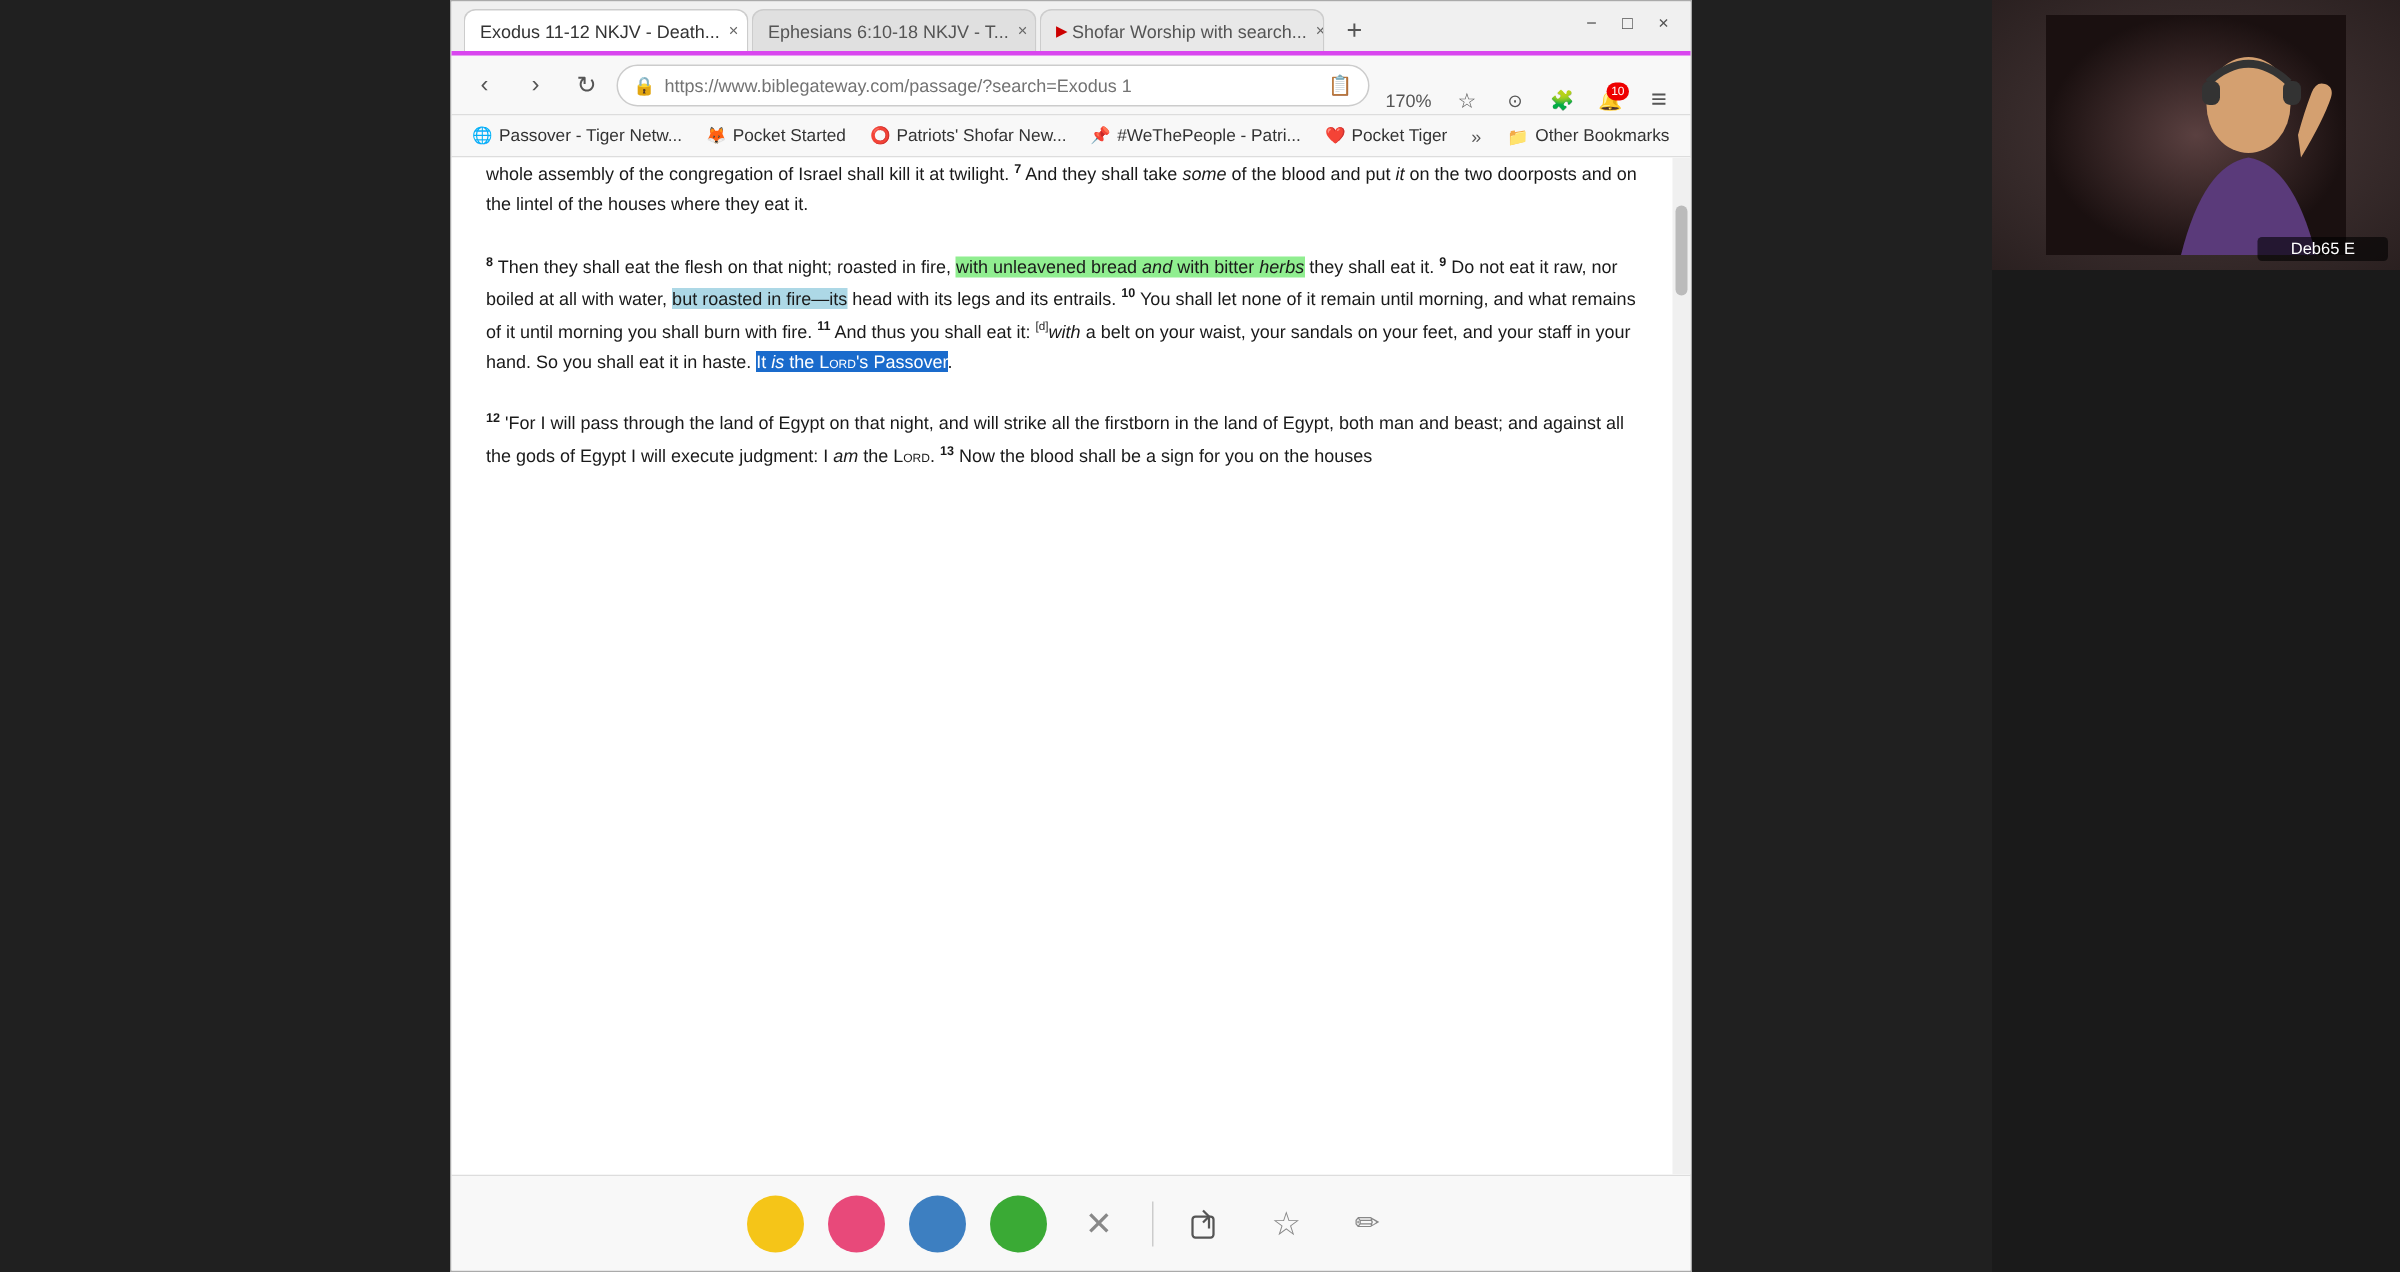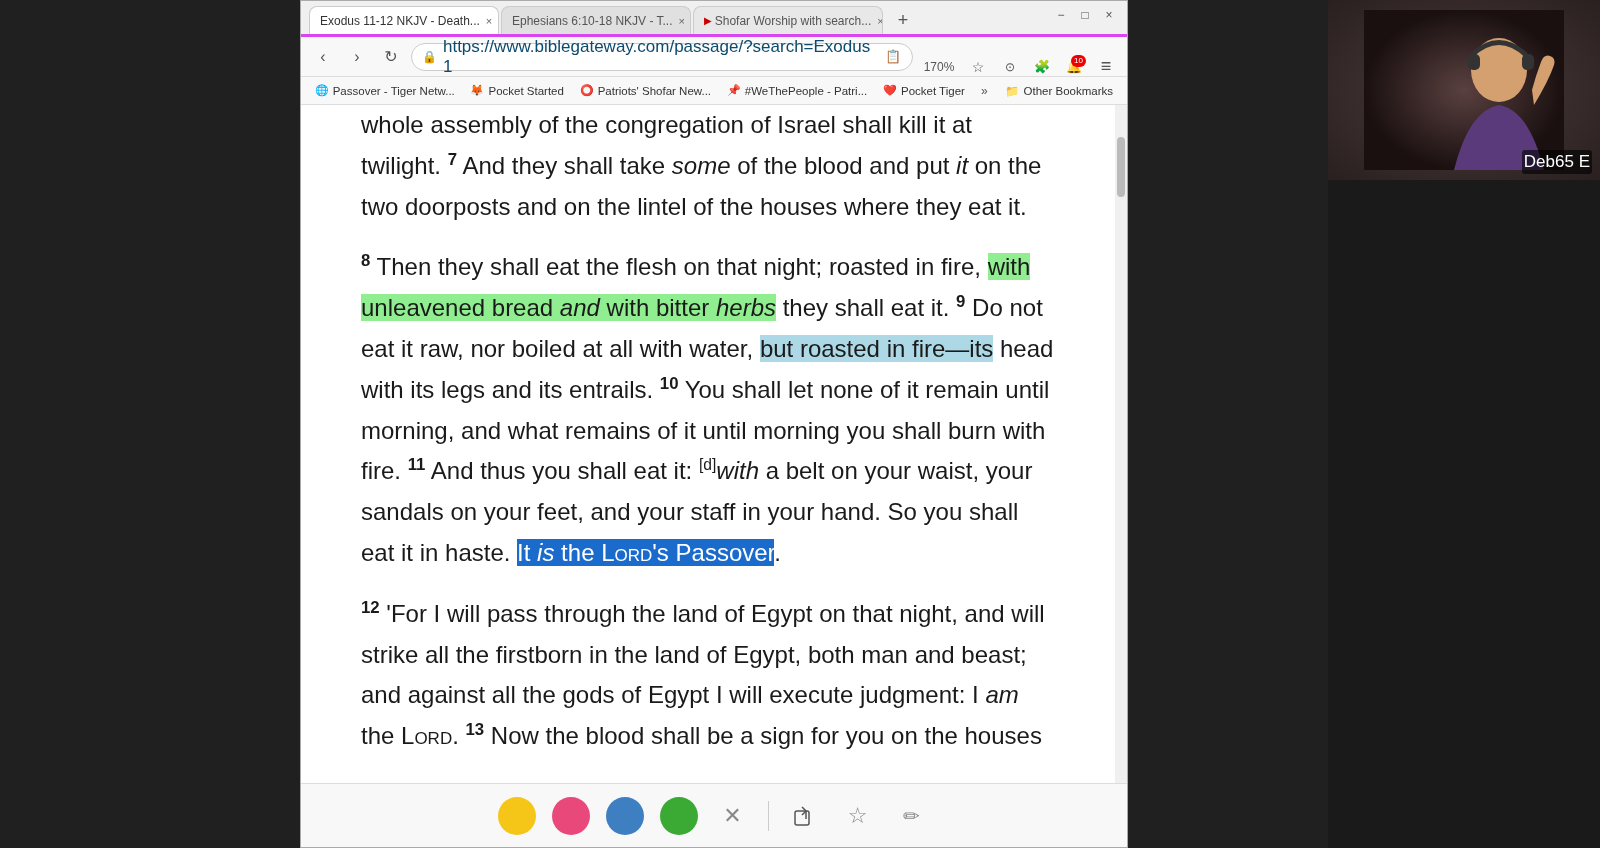--- a/index.html
+++ b/index.html
@@ -124,21 +124,21 @@
       border: 1px solid #ccc;
       border-radius: 14px;
       display: flex;
       align-items: center;
       padding: 0 10px;
       gap: 6px;
       font-size: 12px;
       color: #333;
     }
     .address-bar .lock-icon { color: #4a4a4a; font-size: 12px; }
-    .address-text { font-size: 17px; color: #0c4a6e; flex: 1; }
+    .address-text { font-size: 12px; color: #737373; flex: 1; }
     .nav-icon-btn {
       width: 26px;
       height: 26px;
       display: flex;
       align-items: center;
       justify-content: center;
       font-size: 14px;
       color: #555;
       cursor: pointer;
       border-radius: 4px;
@@ -203,23 +203,23 @@
     .content-area {
       flex: 1;
       background: #fff;
       display: flex;
       overflow: hidden;
       position: relative;
     }
 
     .content-main {
       flex: 1;
-      padding: 0 60px;
+      padding: 0 23px;
       overflow-y: auto;
-      font-size: 24px;
+      font-size: 12px;
       line-height: 1.7;
       color: #1a1a1a;
     }
 
     .content-main p {
       margin-bottom: 20px;
     }
 
     .scrollbar-track {
       width: 12px;
@@ -294,22 +294,22 @@
       background: #2a2a2a;
       overflow: hidden;
     }
 
     .webcam-label {
       position: absolute;
       bottom: 6px;
       right: 8px;
       background: rgba(0,0,0,0.6);
       color: #fff;
-      font-size: 17px;
-      padding: 2px 2px;
+      font-size: 11px;
+      padding: 2px 22px;
       border-radius: 3px;
     }
 
     
     .person-silhouette {
       width: 100%;
       height: 100%;
       display: flex;
       align-items: center;
       justify-content: center;

